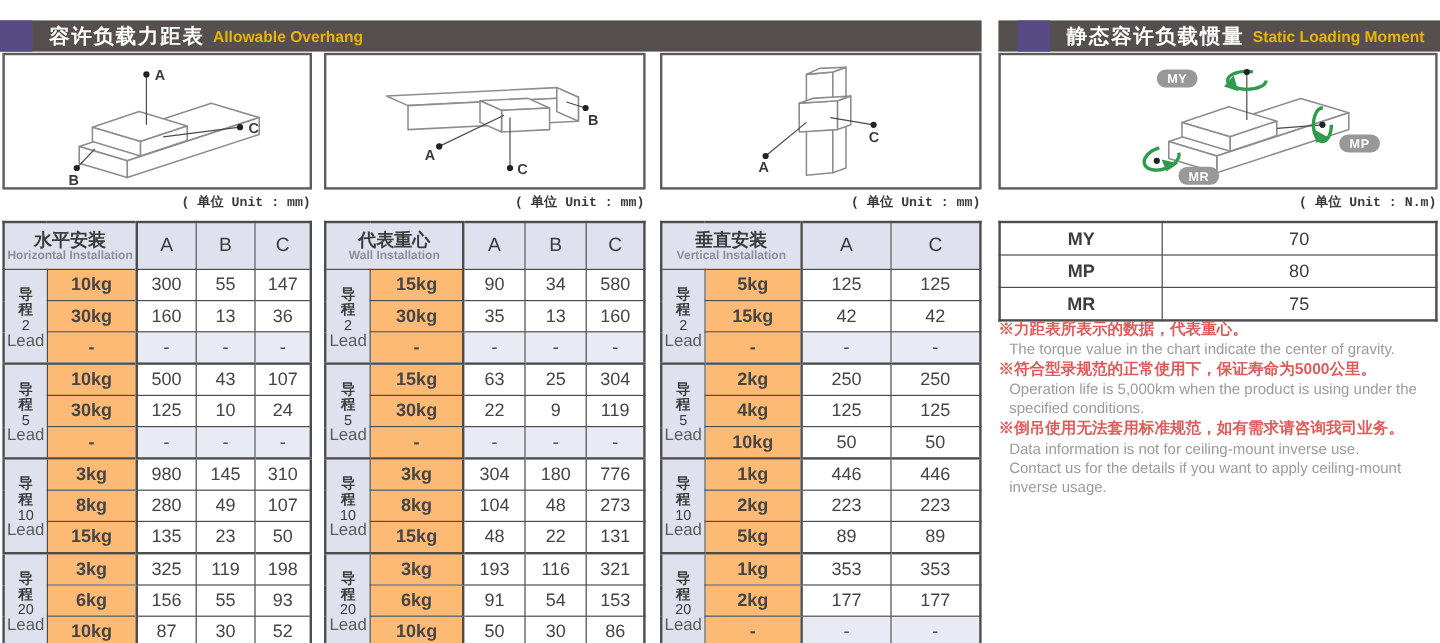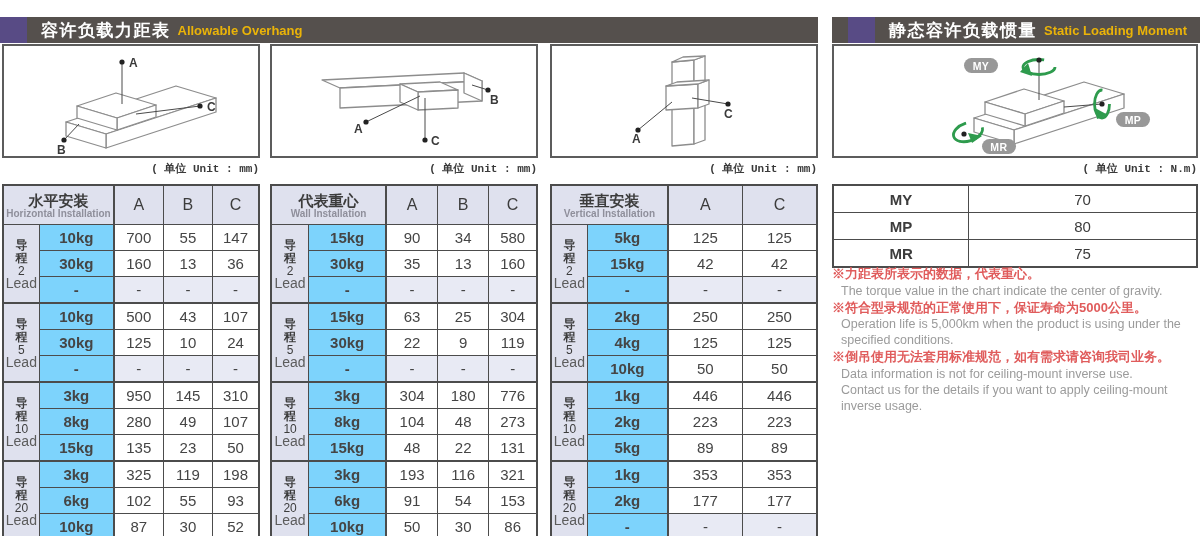--- a/index.html
+++ b/index.html
@@ -24,21 +24,21 @@
   .unit{position:absolute;top:161px;right:1px;font-size:11px;font-weight:700;color:#3a3a3a;white-space:nowrap;font-family:Liberation Mono, monospace;}
 
   
   table.spec{position:absolute;top:184px;left:0;width:100%;border-collapse:collapse;table-layout:fixed;border:2px solid #4c4c4c;background:#fff;}
   table.spec th,table.spec td{border:1px solid #4c4c4c;text-align:center;padding:0;overflow:hidden;}
   table.spec thead th{background:#dfe1ee;height:38px;vertical-align:middle;}
   .tcell .zh{font-size:15px;font-weight:700;color:#3c3c3c;line-height:17px;white-space:nowrap;}
   .tcell .en{font-size:10px;font-weight:700;color:#8f8f9b;line-height:10px;white-space:nowrap;}
   th.cletter{font-size:16px;font-weight:400;color:#3c3c3c;}
   table.spec tbody td{height:25px;font-size:15px;color:#454545;vertical-align:middle;}
-  td.kg{background:#7dd3fc;font-weight:700;font-size:13.5px;color:#3c3c3c;}
+  td.kg{background:#fdba74;font-weight:700;font-size:13.5px;color:#3c3c3c;}
   td.lead{background:#dfe1ee;vertical-align:middle;padding:1px 0;}
   .lead .lz{font-size:12px;font-weight:700;line-height:13px;color:#3c3c3c;}
   .lead .ln{font-size:12px;font-weight:400;line-height:13px;color:#3c3c3c;}
   .lead .le{font-size:14px;line-height:11px;color:#5c5c5c;}
   tr.gtop td{border-top:2px solid #4c4c4c;}
   .fv{border-left:2px solid #4c4c4c !important;}
   tr.dash td.val{background:#e8eaf4;}
 
   
   table.mom{position:absolute;top:184px;left:0;width:100%;border-collapse:collapse;table-layout:fixed;border:2px solid #4c4c4c;background:#fff;}
@@ -120,21 +120,21 @@
       </thead>
       <tbody>
         <tr>
           <td class="lead" rowspan="3">
             <div class="lz">导</div>
             <div class="lz">程</div>
             <div class="ln">2</div>
             <div class="le">Lead</div>
           </td>
           <td class="kg">10kg</td>
-          <td class="val fv">700</td>
+          <td class="val fv">300</td>
           <td class="val">55</td>
           <td class="val">147</td>
         </tr>
         <tr>
           <td class="kg">30kg</td>
           <td class="val fv">160</td>
           <td class="val">13</td>
           <td class="val">36</td>
         </tr>
         <tr class="dash">
@@ -168,21 +168,21 @@
           <td class="val">-</td>
         </tr>
         <tr class="gtop">
           <td class="lead" rowspan="3">
             <div class="lz">导</div>
             <div class="lz">程</div>
             <div class="ln">10</div>
             <div class="le">Lead</div>
           </td>
           <td class="kg">3kg</td>
-          <td class="val fv">950</td>
+          <td class="val fv">980</td>
           <td class="val">145</td>
           <td class="val">310</td>
         </tr>
         <tr>
           <td class="kg">8kg</td>
           <td class="val fv">280</td>
           <td class="val">49</td>
           <td class="val">107</td>
         </tr>
         <tr>
@@ -198,21 +198,21 @@
             <div class="ln">20</div>
             <div class="le">Lead</div>
           </td>
           <td class="kg">3kg</td>
           <td class="val fv">325</td>
           <td class="val">119</td>
           <td class="val">198</td>
         </tr>
         <tr>
           <td class="kg">6kg</td>
-          <td class="val fv">102</td>
+          <td class="val fv">156</td>
           <td class="val">55</td>
           <td class="val">93</td>
         </tr>
         <tr>
           <td class="kg">10kg</td>
           <td class="val fv">87</td>
           <td class="val">30</td>
           <td class="val">52</td>
         </tr>
       </tbody>

